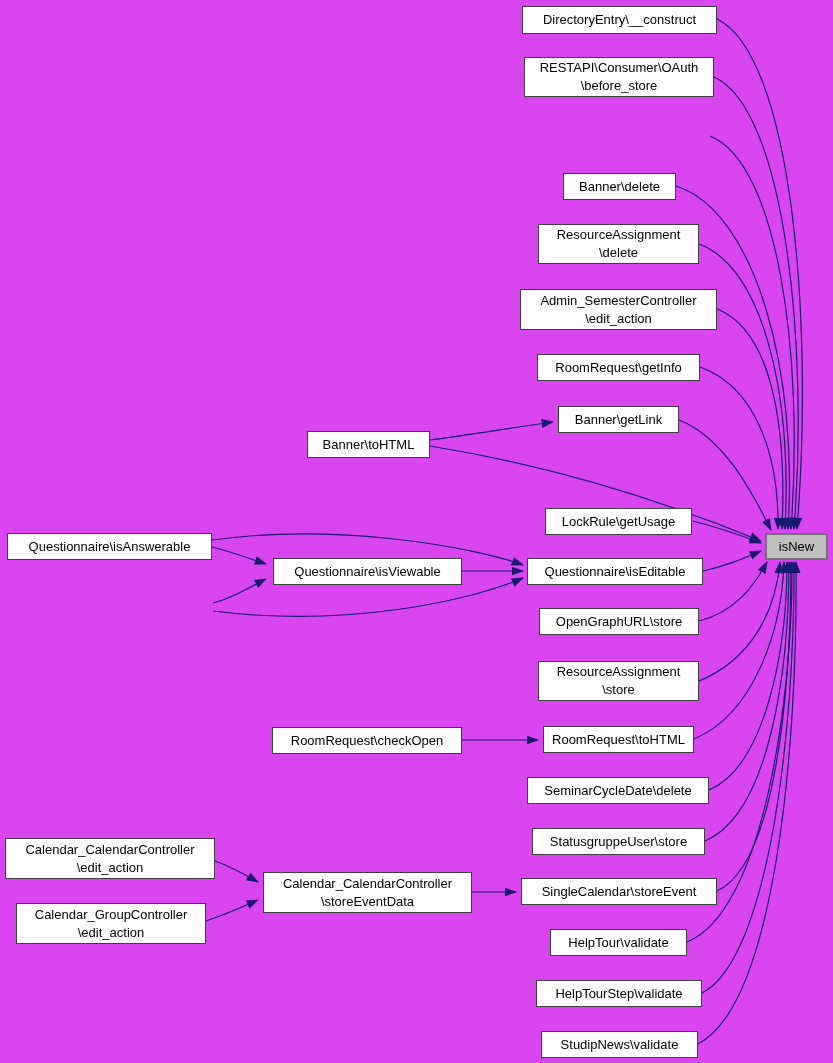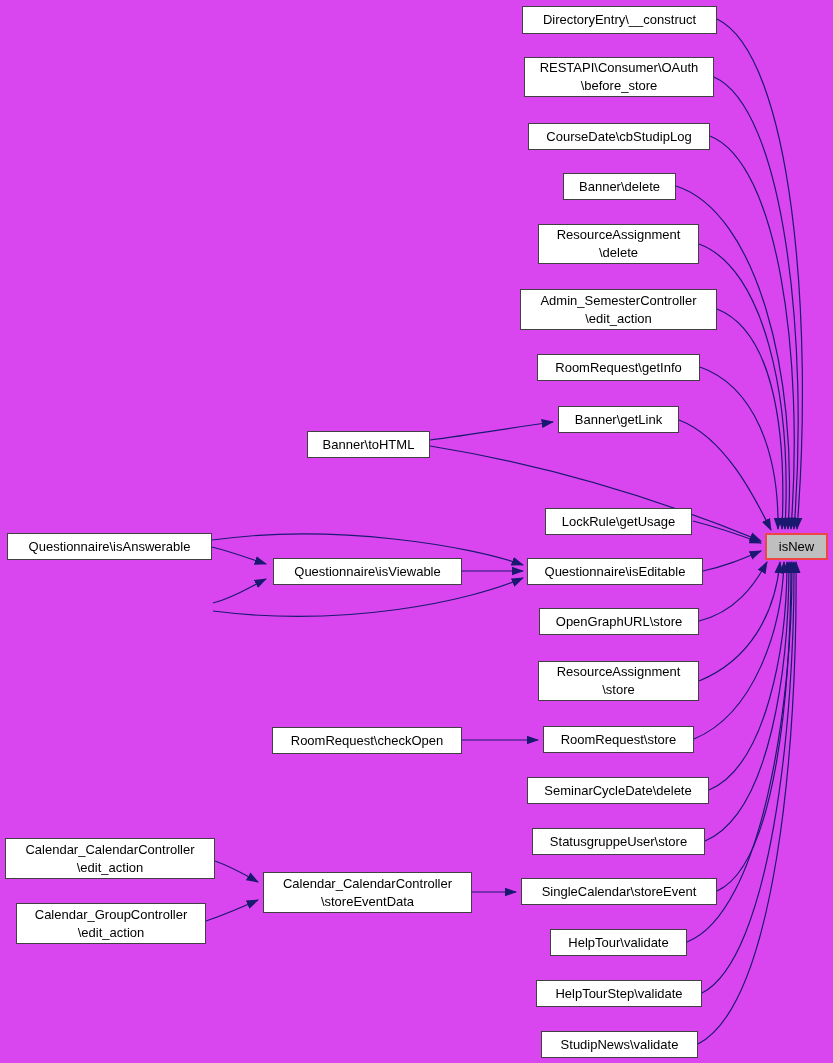--- a/index.html
+++ b/index.html
@@ -6,21 +6,21 @@
   body{width:833px;height:1063px;font-family:"Liberation Sans", sans-serif;}
   .graph{position:relative;width:833px;height:1063px;background:#d946ef;overflow:hidden;}
   .edges{position:absolute;left:0;top:0;width:833px;height:1063px;}
   .node{
     position:absolute;box-sizing:border-box;
     background:#ffffff;border:1.5px solid #404040;color:#000000;
     font-size:13px;line-height:1.35;
     display:flex;align-items:center;justify-content:center;
     text-align:center;white-space:pre-line;cursor:pointer;z-index:2;
   }
-  .node.current{background:#bfbfbf;border:2px solid #ef4444;cursor:default;}
+  .node.current{background:#bfbfbf;border:2px solid #737373;cursor:default;}
 </style>
 </head>
 <body>
 
 <div class="graph">
 
   <svg class="edges" width="833" height="1063" viewBox="0 0 833 1063" fill="none" stroke="#191970" stroke-width="1.2">
     <defs>
       <marker id="arrow" viewBox="0 0 10 8" markerWidth="11" markerHeight="9" refX="8.6" refY="4" orient="auto">
         <path d="M0,0.6 L9.4,4 L0,7.4 z" fill="#191970" stroke="none"></path>
@@ -58,38 +58,37 @@
     <path d="M462,571 L523,571" marker-end="url(#arrow)"></path>
     <path d="M462,740 L538,740" marker-end="url(#arrow)"></path>
     <path d="M215,861 C232,867 244,874 258,882" marker-end="url(#arrow)"></path>
     <path d="M206,921 C224,915 240,908 258,900" marker-end="url(#arrow)"></path>
     <path d="M472,892 L516,892" marker-end="url(#arrow)"></path>
   </svg>
 
   <div class="node" style="left:522px;top:6px;width:195px;height:28px">DirectoryEntry\__construct</div>
   <div class="node" style="left:524px;top:57px;width:190px;height:40px">RESTAPI\Consumer\OAuth
 \before_store</div>
-  <div class="node" style="left:528px;top:123px;width:182px;height:27px">CourseDate\cbStudipLog</div>
   <div class="node" style="left:563px;top:173px;width:113px;height:27px">Banner\delete</div>
   <div class="node" style="left:538px;top:224px;width:161px;height:40px">ResourceAssignment
 \delete</div>
   <div class="node" style="left:520px;top:289px;width:197px;height:41px">Admin_SemesterController
 \edit_action</div>
   <div class="node" style="left:537px;top:354px;width:163px;height:27px">RoomRequest\getInfo</div>
   <div class="node" style="left:558px;top:406px;width:121px;height:27px">Banner\getLink</div>
   <div class="node" style="left:307px;top:431px;width:123px;height:27px">Banner\toHTML</div>
   <div class="node" style="left:545px;top:508px;width:147px;height:27px">LockRule\getUsage</div>
   <div class="node" style="left:7px;top:533px;width:205px;height:27px">Questionnaire\isAnswerable</div>
   <div class="node" style="left:273px;top:558px;width:189px;height:27px">Questionnaire\isViewable</div>
   <div class="node" style="left:527px;top:558px;width:176px;height:27px">Questionnaire\isEditable</div>
   <div class="node" style="left:539px;top:608px;width:160px;height:27px">OpenGraphURL\store</div>
   <div class="node" style="left:538px;top:661px;width:161px;height:40px">ResourceAssignment
 \store</div>
   <div class="node" style="left:272px;top:727px;width:190px;height:27px">RoomRequest\checkOpen</div>
-  <div class="node" style="left:543px;top:726px;width:151px;height:27px">RoomRequest\store</div>
+  <div class="node" style="left:543px;top:726px;width:151px;height:27px">RoomRequest\toHTML</div>
   <div class="node" style="left:527px;top:777px;width:182px;height:27px">SeminarCycleDate\delete</div>
   <div class="node" style="left:532px;top:828px;width:173px;height:27px">StatusgruppeUser\store</div>
   <div class="node" style="left:521px;top:878px;width:196px;height:27px">SingleCalendar\storeEvent</div>
   <div class="node" style="left:550px;top:929px;width:137px;height:27px">HelpTour\validate</div>
   <div class="node" style="left:536px;top:980px;width:166px;height:27px">HelpTourStep\validate</div>
   <div class="node" style="left:541px;top:1031px;width:157px;height:27px">StudipNews\validate</div>
   <div class="node" style="left:5px;top:838px;width:210px;height:41px">Calendar_CalendarController
 \edit_action</div>
   <div class="node" style="left:16px;top:903px;width:190px;height:41px">Calendar_GroupController
 \edit_action</div>

